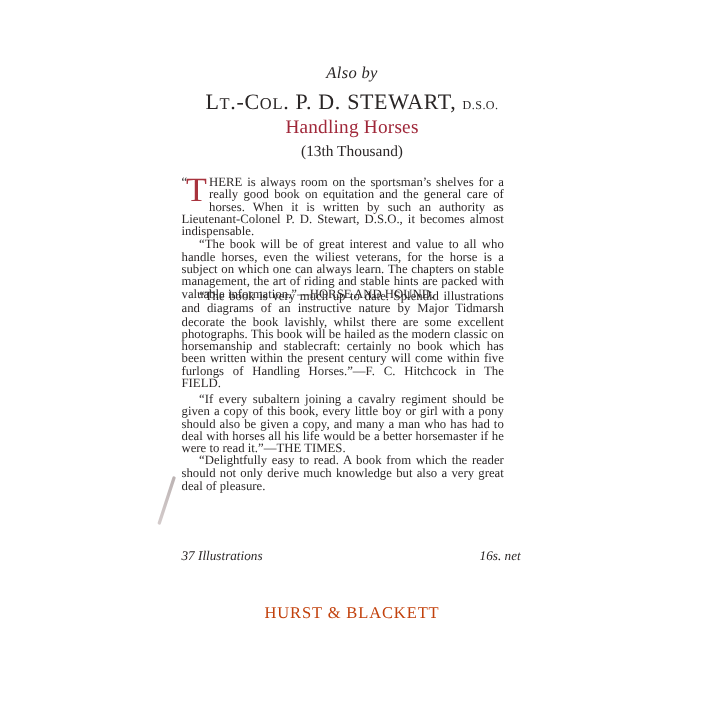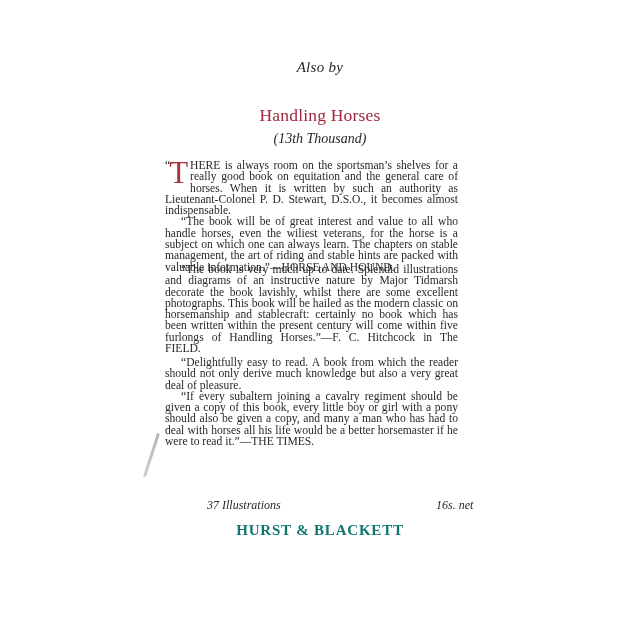--- a/index.html
+++ b/index.html
@@ -38,21 +38,20 @@
     .author .dso { font-size: 11px; letter-spacing: 0.4px; }
     .title {
       top: 105px;
       font-size: 17.5px;
       color: #a0283a;
       letter-spacing: 0.2px;
     }
     .edition {
       top: 131px;
       font-size: 14px;
-      font-style: italic;
     }
     .body {
       position: absolute;
       left: 165px;
       width: 293px;
       font-size: 11.6px;
       line-height: 11.3px;
       text-align: justify;
       color: #2b2727;
     }
@@ -74,71 +73,70 @@
       margin: 1px 2px 0 -1px;
       font-family: "Liberation Serif", serif;
     }
     .open-q { float: left; font-size: 11.6px; line-height: 11.3px; margin-right: 0; }
     .it { }
     .footer-left {
       position: absolute;
       left: 165px; top: 498px;
       font-style: italic;
       font-size: 12px;
-      margin-left: 42px;
     }
     .footer-right {
       position: absolute;
       left: 436px; top: 498px;
       font-style: italic;
       font-size: 12px;
     }
     .publisher {
-      top: 522px;
+      top: 550px;
       font-size: 15px;
       letter-spacing: 0.8px;
-      color: #0f766e;
-      font-weight: bold;
+      color: #c2410c;
     }
     .pencil-mark {
       position: absolute;
       left: 150px; top: 432px;
       width: 3px; height: 46px;
       background: linear-gradient(#8f8080, #b8aaaa);
       transform: rotate(18deg);
       opacity: 0.6;
       border-radius: 2px;
     }
   </style>
 </head>
 <body>
 
 <div class="page">
 
   <div class="center also-by">Also by</div>
 
+  <div class="center author"><span class="big">L</span><span class="sc">T</span><span class="big">.-C</span><span class="sc">OL</span><span class="big">. P. D. STEWART,</span> <span class="dso">D.S.O.</span></div>
 
   <div class="center title">Handling Horses</div>
 
   <div class="center edition">(13th Thousand)</div>
 
   <div class="body q1">
     <p class="noindent dropcap-wrap">
       <span class="open-q">“</span><span class="dropcap">T</span><span>HERE is always room on the sportsman’s shelves for a really good book on equitation and the general care of horses. When it is written by such an authority as Lieutenant-Colonel P. D. Stewart, D.S.O., it becomes almost indispensable.</span>
     </p>
     <p><span>“The book will be of great interest and value to all who handle horses, even the wiliest veterans, for the horse is a subject on which one can always learn. The chapters on stable manage­ment, the art of riding and stable hints are packed with valuable information.”—</span><span class="it">HORSE AND HOUND.</span></p>
   </div>
 
   <div class="body q2">
     <p><span>“The book is very much up to date. Splendid illustrations and diagrams of an instructive nature by Major Tidmarsh decorate the book lavishly, whilst there are some excellent photographs. This book will be hailed as the modern classic on horsemanship and stablecraft: certainly no book which has been written within the present century will come within five furlongs of </span><span class="it">Handling Horses</span><span>.”—F. C. Hitchcock in </span><span class="it">The FIELD</span><span>.</span></p>
   </div>
 
   <div class="body q3">
+    <p><span>“If every subaltern joining a cavalry regiment should be given a copy of this book, every little boy or girl with a pony should also be given a copy, and many a man who has had to deal with horses all his life would be a better horsemaster if he were to read it.”—</span><span class="it">THE TIMES.</span></p>
     <p><span>“Delightfully easy to read. A book from which the reader should not only derive much knowledge but also a very great deal of pleasure.</span></p>
-    <p><span>“If every subaltern joining a cavalry regiment should be given a copy of this book, every little boy or girl with a pony should also be given a copy, and many a man who has had to deal with horses all his life would be a better horsemaster if he were to read it.”—</span><span class="it">THE TIMES.</span></p>
   </div>
 
 
   <div class="pencil-mark"></div>
 
   <div class="footer-left">37 Illustrations</div>
   <div class="footer-right">16s. net</div>
 
   <div class="center publisher">HURST &amp; BLACKETT</div>
 

